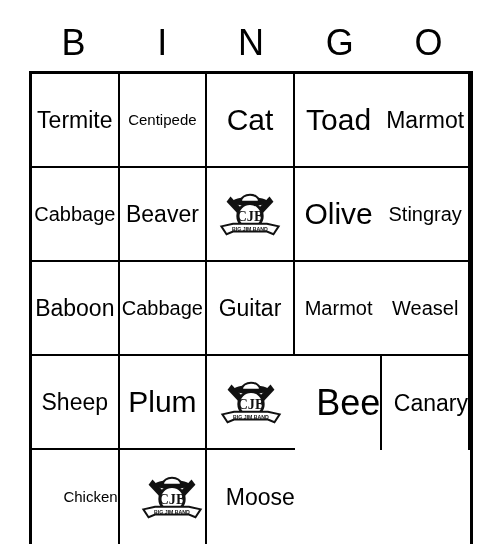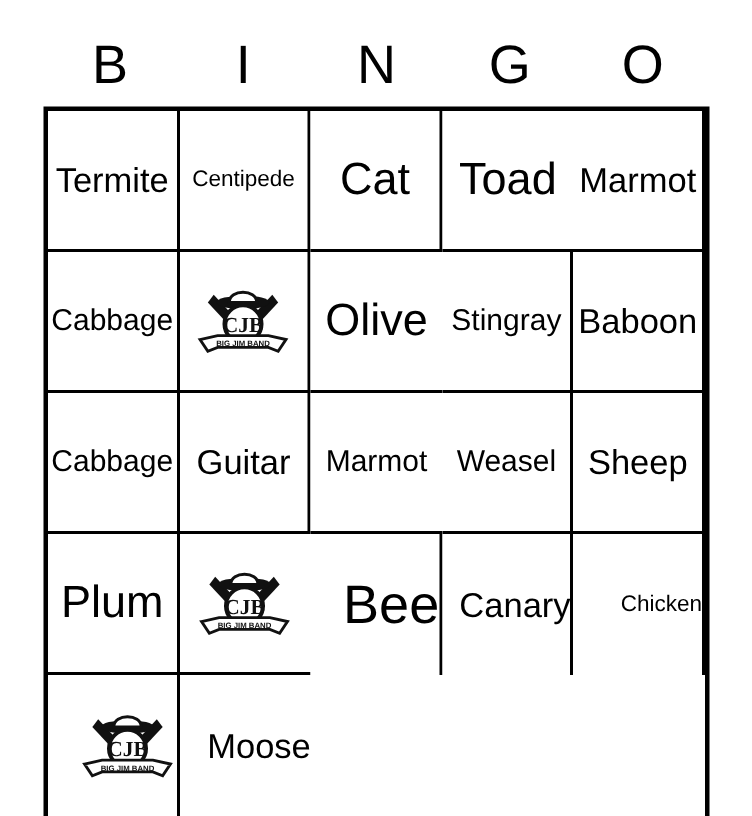--- a/index.html
+++ b/index.html
@@ -114,20 +114,23 @@
       <div class="cell col-last">
         <span class="cell-text sz-lg">Toad</span>
       </div>
       <div class="cell">
         <span class="cell-text sz-md">Marmot</span>
       </div>
       <div class="cell">
         <span class="cell-text sz-sm">Cabbage</span>
       </div>
       <div class="cell">
+        <span class="cell-text sz-md">Beaver</span>
+      </div>
+      <div class="cell">
         <svg viewBox="0 0 100 86" class="free-logo">
           <path d="M20 16 L46 44 L40 52 L14 24 Z" fill="#111111"></path>
           <path d="M80 16 L54 44 L60 52 L86 24 Z" fill="#111111"></path>
           <ellipse cx="50" cy="24" rx="27" ry="7" fill="#111111"></ellipse>
           <path d="M36 24 C36 10 64 10 64 24 Z" fill="#ffffff" stroke="#111111" stroke-width="3"></path>
           <circle cx="50" cy="46" r="19" fill="#ffffff" stroke="#111111" stroke-width="4"></circle>
           <text x="50" y="54" text-anchor="middle" font-size="22" font-family="&quot;Liberation Serif&quot;, serif" font-weight="bold" fill="#111111">CJB</text>
           <path d="M6 62 L24 58 L76 58 L94 62 L86 74 L76 70 L24 70 L14 74 Z" fill="#ffffff" stroke="#111111" stroke-width="3"></path>
           <text x="50" y="69" text-anchor="middle" font-size="8" font-family="&quot;Liberation Sans&quot;, sans-serif" font-weight="bold" fill="#111111">BIG JIM BAND</text>
         </svg>

